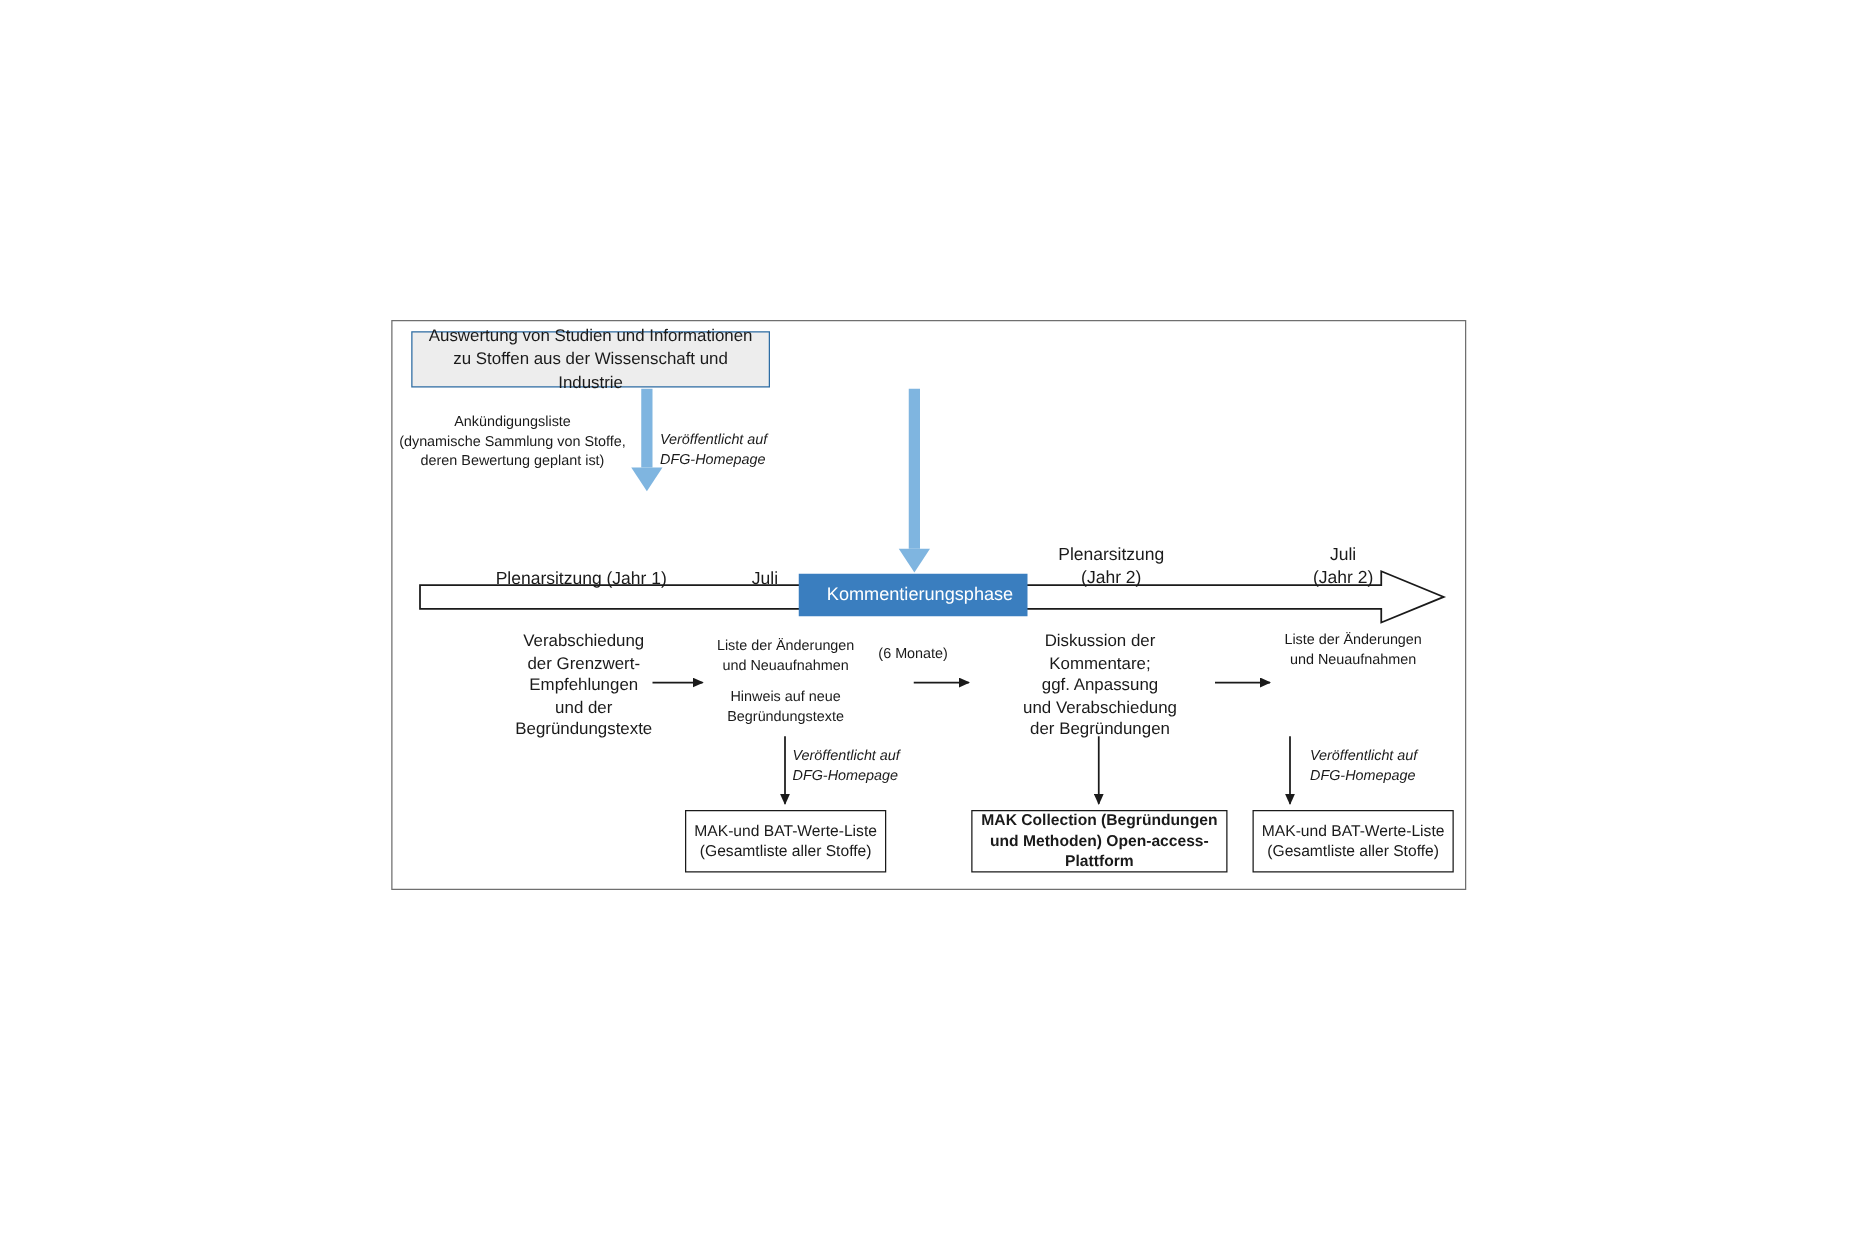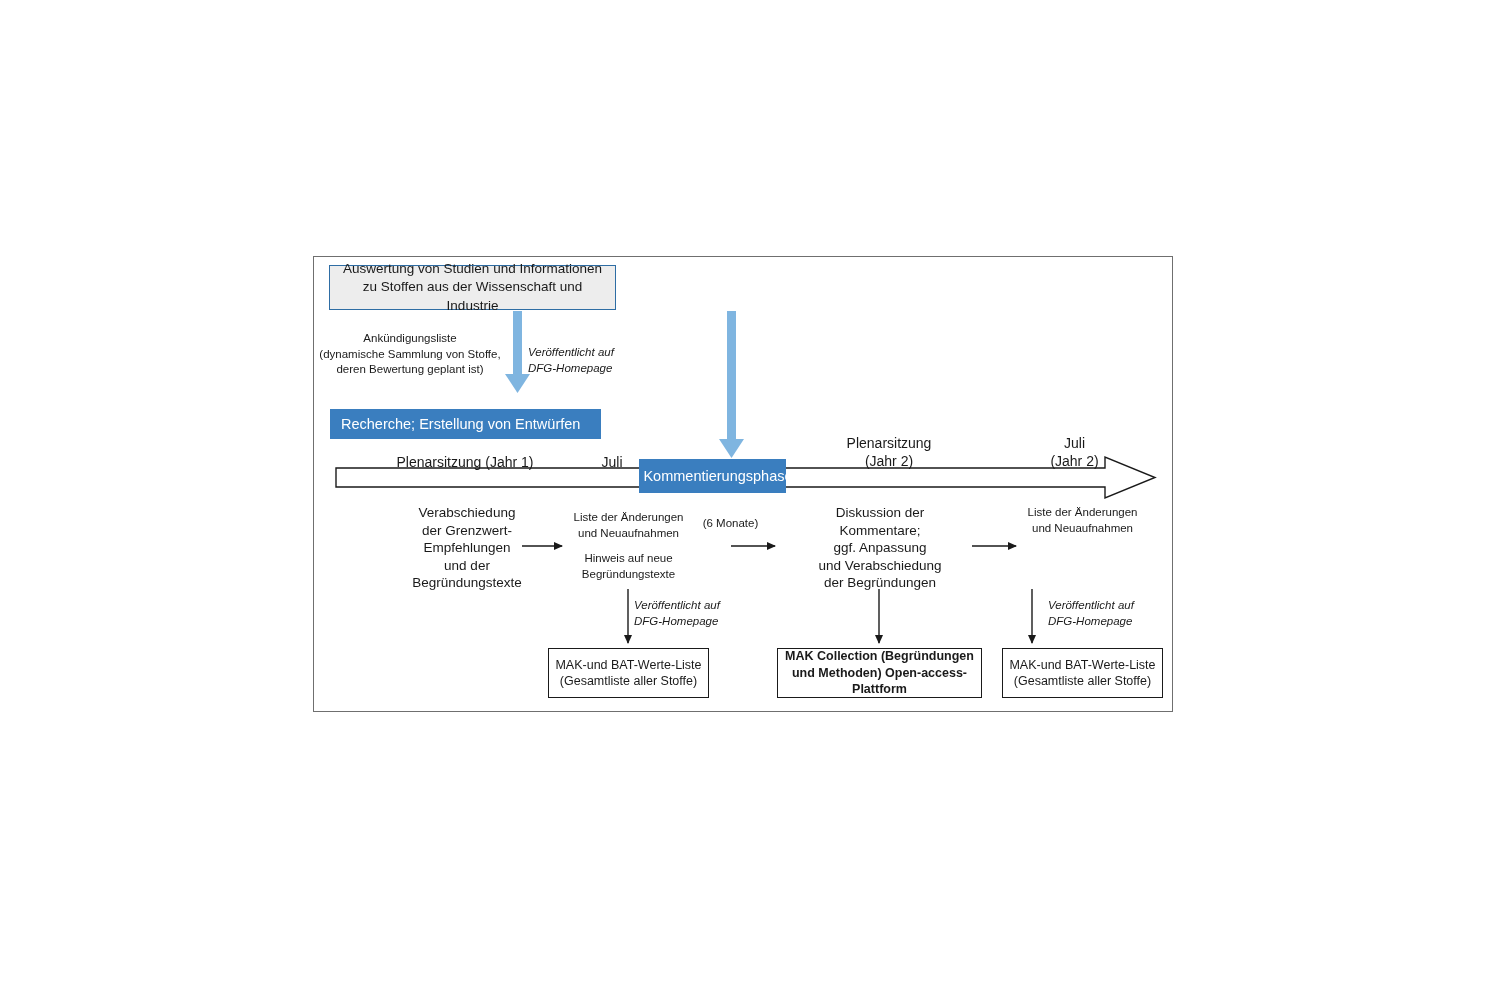--- a/index.html
+++ b/index.html
@@ -147,25 +147,22 @@
   </div>
 
 
   <div class="lbl small" style="left:310px; top:331px; width:200px;">Ankündigungsliste
 (dynamische Sammlung von Stoffe,
 deren Bewertung geplant ist)</div>
 
   <div class="lbl ital" style="left:528px; top:345px; width:130px;">Veröffentlicht auf
 DFG-Homepage</div>
 
-  <div class="node bluebar left" style="left:330px; top:409px; width:271px; height:30px;">
-    <span>Recherche; Erstellung von Entwürfen</span>
-  </div>
-
-  <div class="node bluebar center" style="left:639px; top:459px; width:147px; height:34px;padding-left:11px;">
+
+  <div class="node bluebar center" style="left:639px; top:459px; width:183px; height:34px;padding-left:11px;">
     <span>Kommentierungsphase</span>
   </div>
 
   <div class="lbl tl" style="left:370px; top:453px; width:190px;">Plenarsitzung (Jahr 1)</div>
 
   <div class="lbl tl" style="left:586px; top:453px; width:52px;">Juli</div>
 
   <div class="lbl tl" style="left:820px; top:434px; width:138px;">Plenarsitzung
 (Jahr 2)</div>
 

